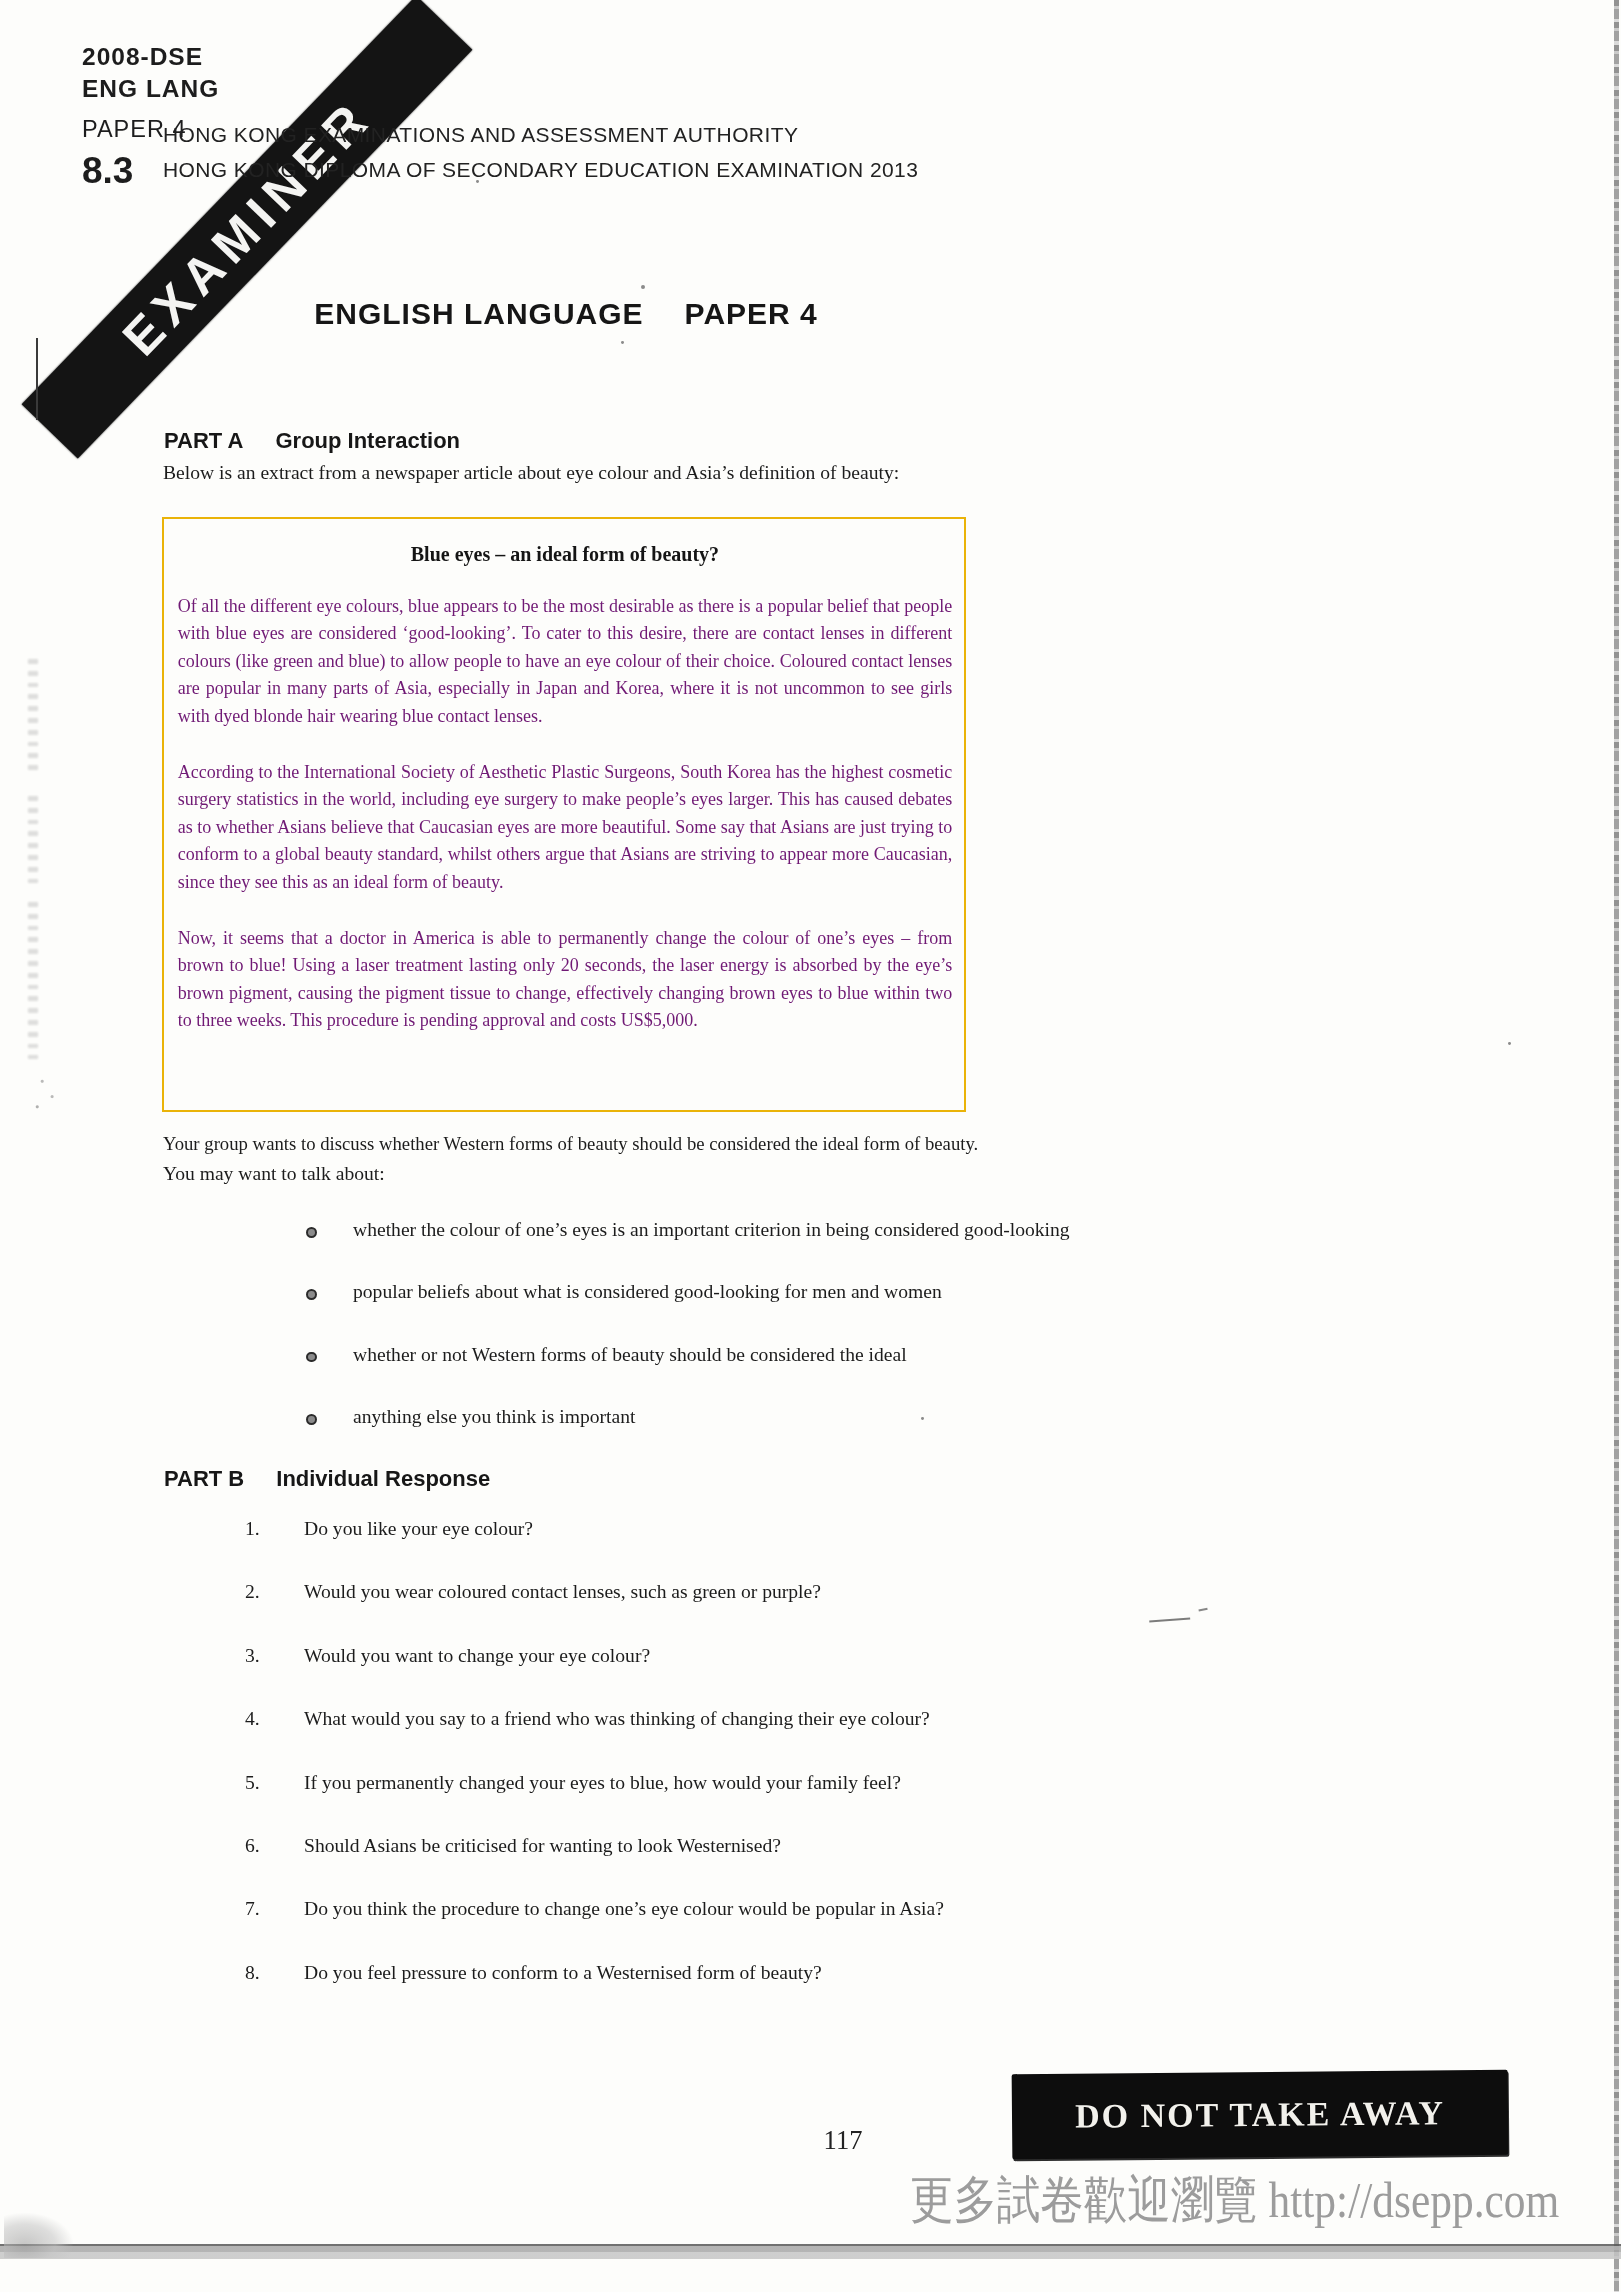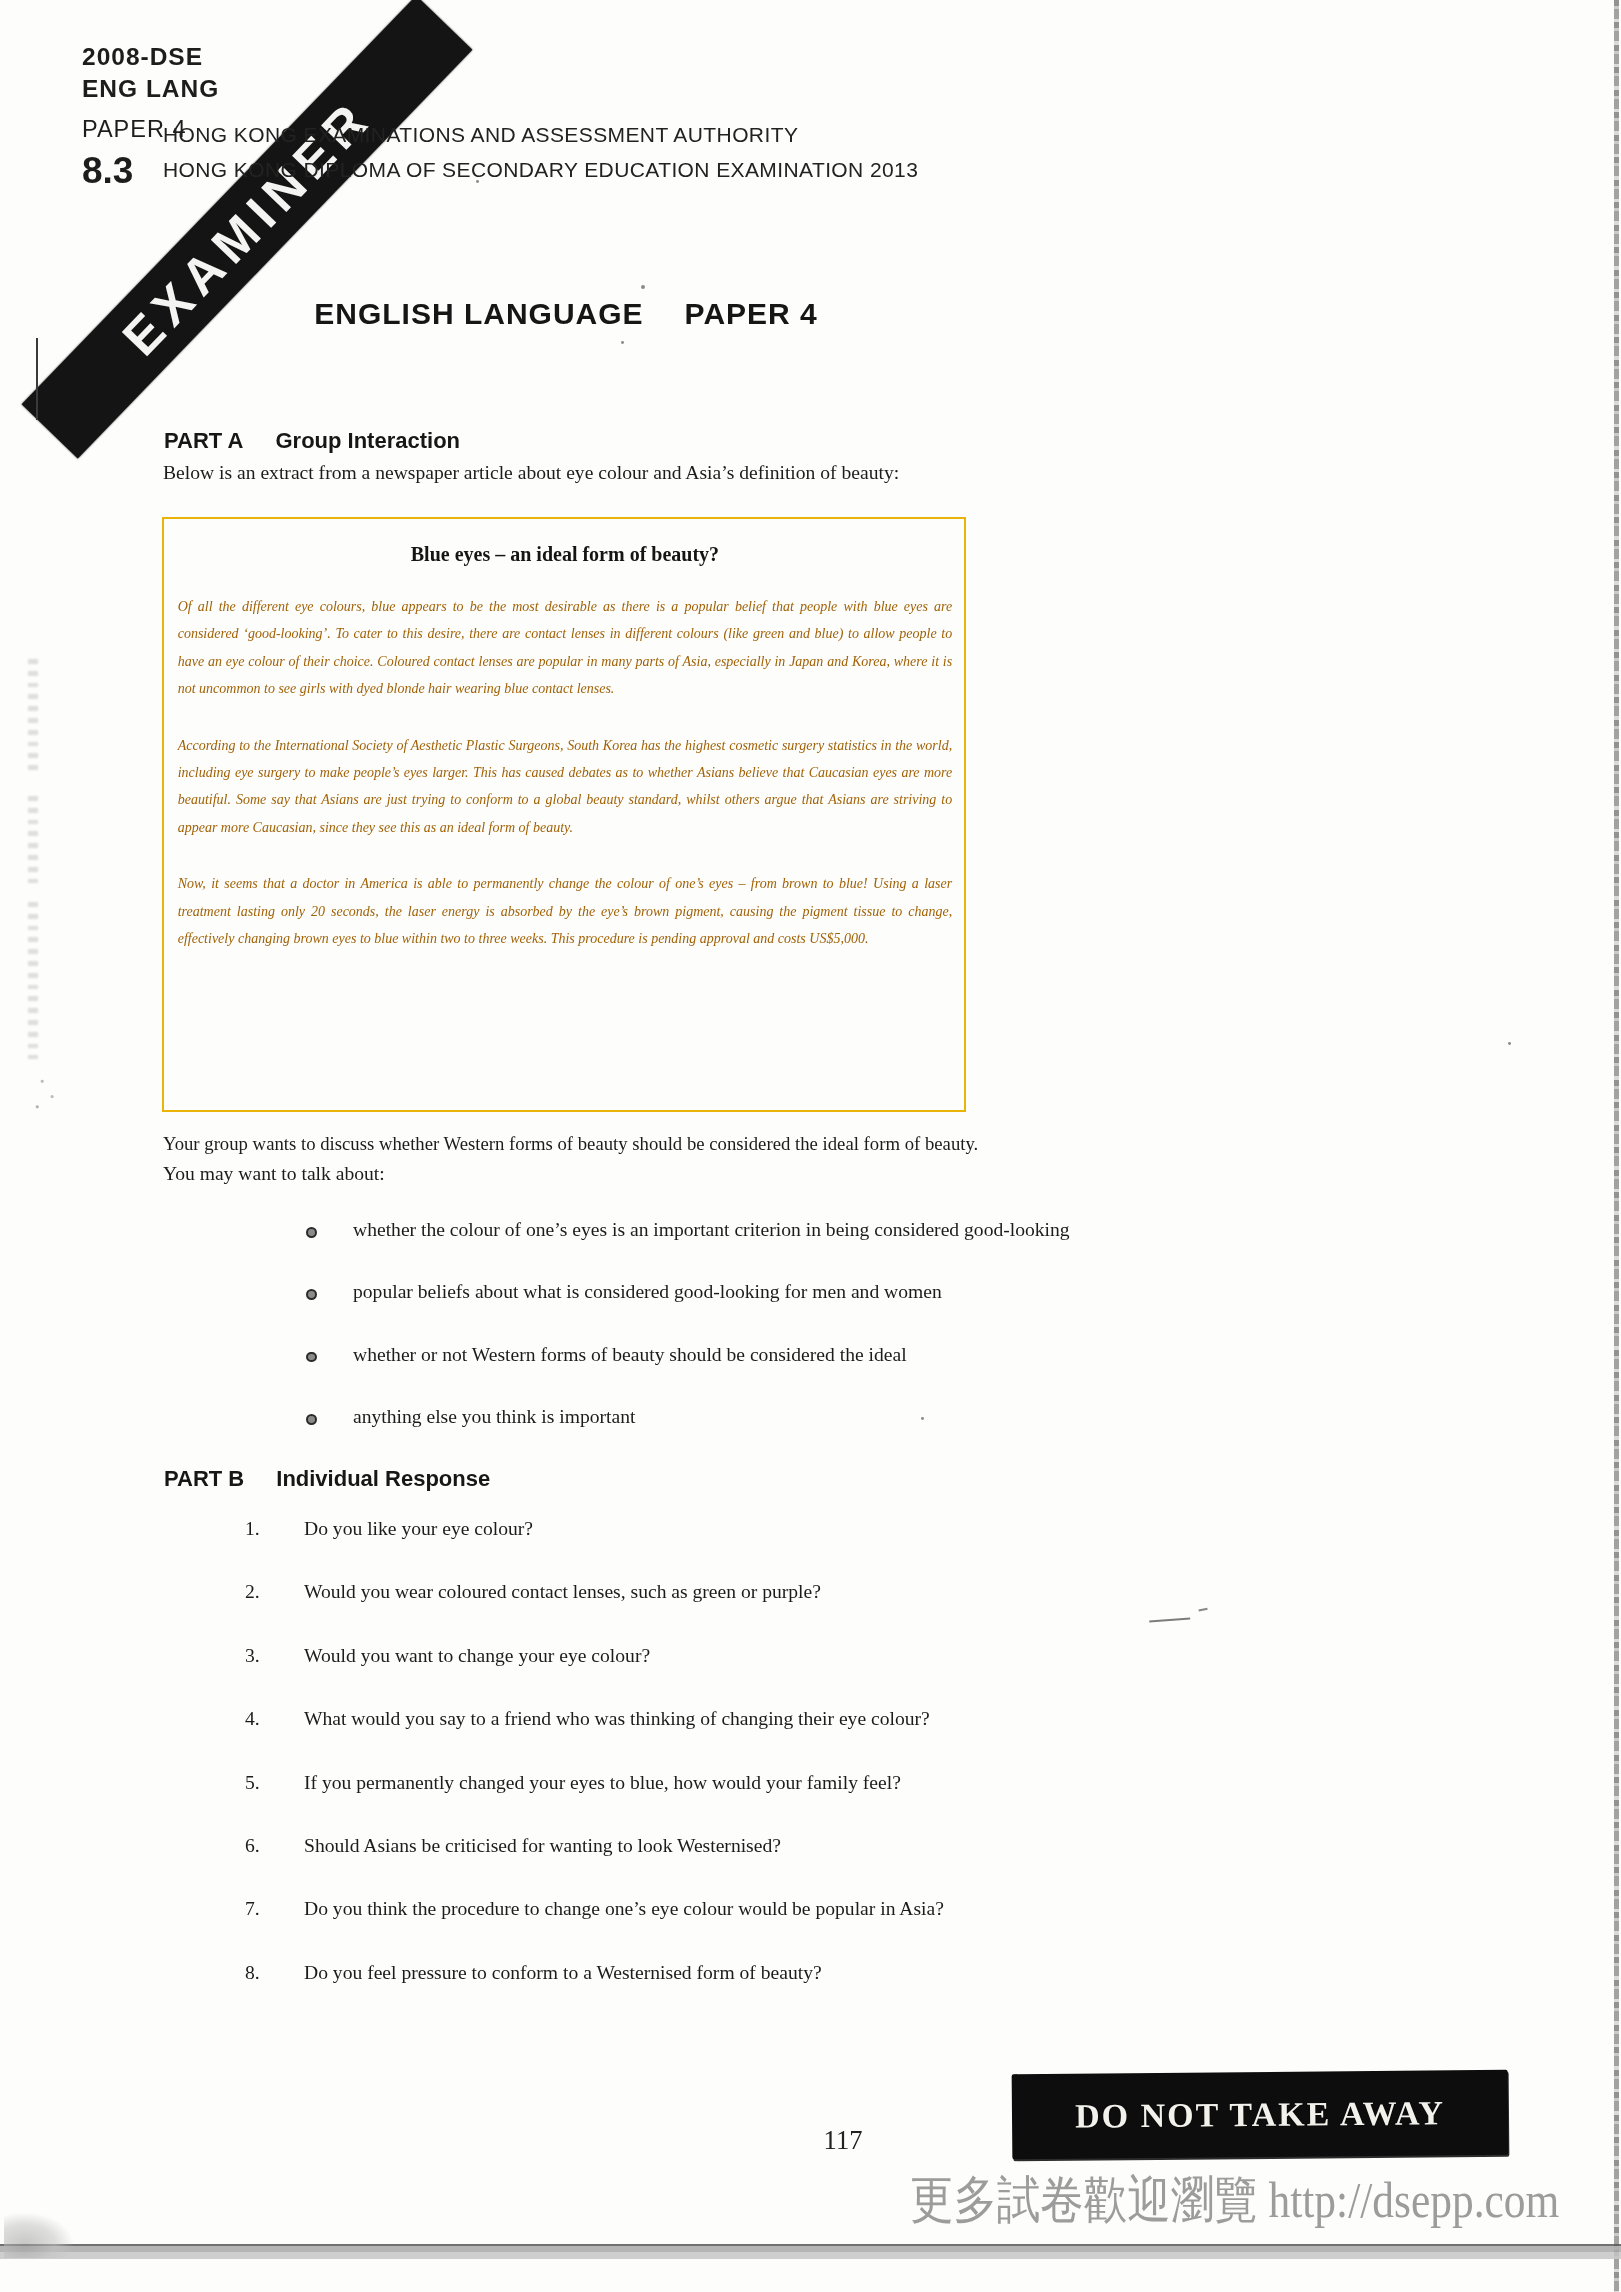--- a/index.html
+++ b/index.html
@@ -46,21 +46,21 @@
   .intro{position:absolute;left:163px;top:462px;width:829px;font-size:19.6px;white-space:nowrap;
     transform-origin:left center;}
   .fit{transform-origin:left center;white-space:nowrap;overflow:visible;}
   
   .article-box{
     position:absolute;left:162px;top:517px;width:804px;height:595px;
     border:2px solid #eab308;box-sizing:border-box;
     padding:23.5px 11.8px 0 13.7px;
   }
   .article-box h3{margin:0 0 27.4px 0;text-align:center;font-size:20px;font-weight:bold;color:#151515;}
-  .article-box p{margin:0 0 29px 0;font-size:14px;line-height:27.4px;text-align:justify;color:#a16207;font-style:italic;}
+  .article-box p{margin:0 0 29px 0;font-size:18px;line-height:27.4px;text-align:justify;color:#701a75;}
   
   .discussion{position:absolute;left:163px;top:1129px;width:815px;font-size:19.6px;line-height:30px;}
   .discussion div{white-space:nowrap;transform-origin:left center;}
   
   .bullets{position:absolute;left:163px;top:1219px;width:1235px;}
   .bullet-row{position:relative;height:27.4px;margin-bottom:35px;font-size:19.6px;}
   .bullet-dot{position:absolute;left:143px;top:7.8px;width:6.9px;height:6.9px;border-radius:50%;
     border:2.5px solid #2b2b2b;background:#8b8b8b;}
   .bullet-text{position:absolute;left:190px;top:0;}
   

